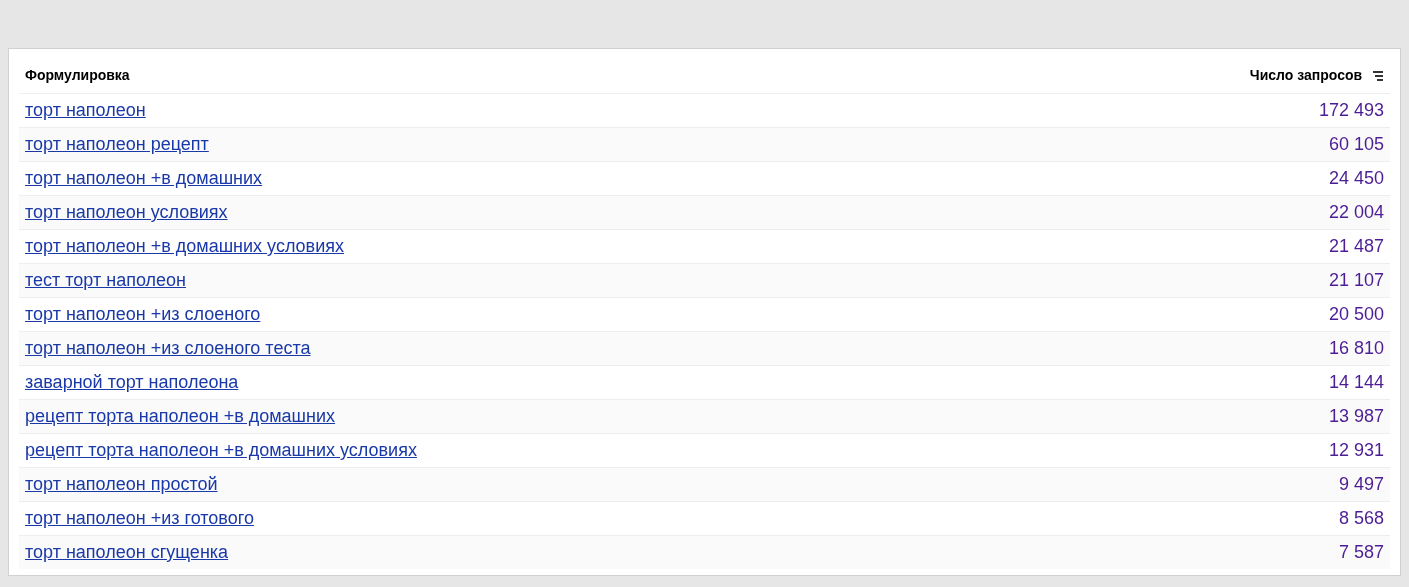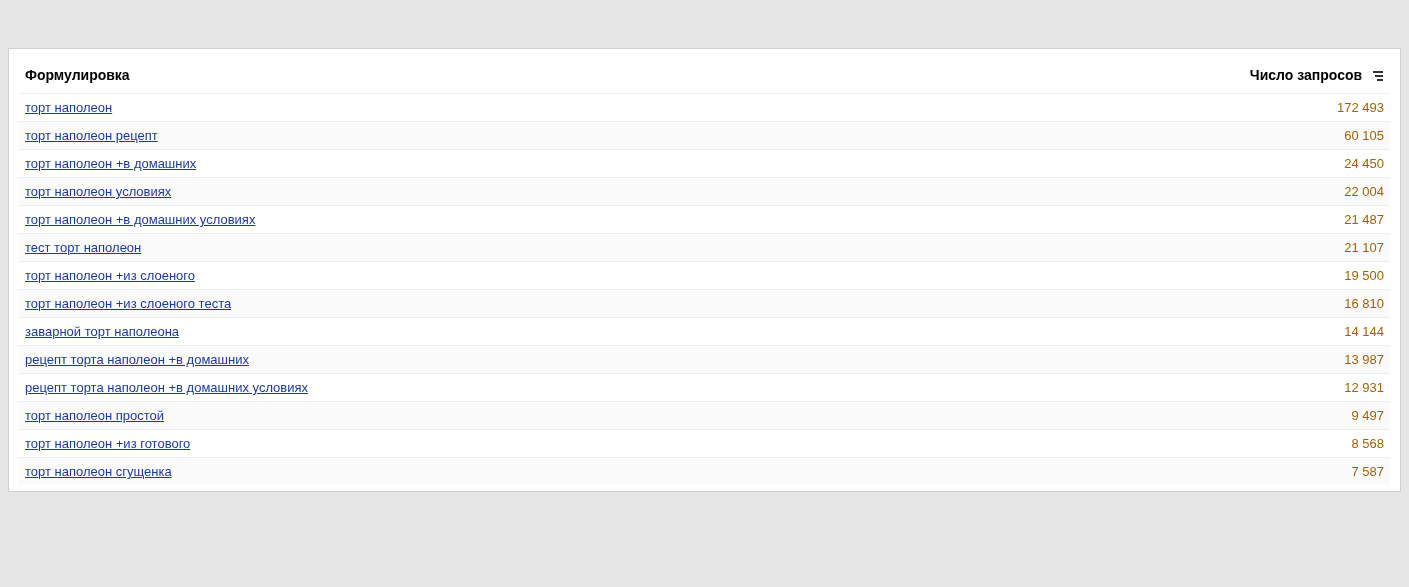--- a/index.html
+++ b/index.html
@@ -1,24 +1,24 @@
 <!DOCTYPE html>
 <html><head>
   <meta charset="utf-8">
   <style>
     * { margin: 0; padding: 0; box-sizing: border-box; font-family: Arial, Helvetica, sans-serif; }
     body { background: #e6e6e6; padding: 8px; }
     .panel { background: #fff; border: 1px solid #d0d0d0; padding: 10px 10px 6px 10px; margin-top: 40px; }
     .tbl { width: 100%; border-collapse: collapse; }
     .tbl th { text-align: left; font-size: 14px; font-weight: 700; color: #000; padding: 8px 6px 10px 6px; }
     .tbl th.count { text-align: right; width: 150px; white-space: nowrap; }
-    .tbl td { font-size: 13px; padding: 6px 6px; border-top: 1px solid #eee; }
+    .tbl td { font-size: 18px; padding: 6px 6px; border-top: 1px solid #eee; }
     .tbl tbody tr:nth-child(even) td { background: #fafafa; }
     .tbl td.q a { color: #1a39a8; text-decoration: underline; }
-    .tbl td.c { text-align: right; color: #a16207; }
+    .tbl td.c { text-align: right; color: #4c1d95; }
     .sort-icon { display: inline-block; width: 12px; height: 12px; margin-left: 6px; vertical-align: middle; }
     .sort-icon svg { display: block; }
   </style>
 </head>
 <body>
 
 <div class="panel">
   <table class="tbl">
     <thead>
       <tr>
@@ -55,21 +55,21 @@
         <tr>
           <td class="q"><a href="#">торт наполеон +в домашних условиях</a></td>
           <td class="c">21 487</td>
         </tr>
         <tr>
           <td class="q"><a href="#">тест торт наполеон</a></td>
           <td class="c">21 107</td>
         </tr>
         <tr>
           <td class="q"><a href="#">торт наполеон +из слоеного</a></td>
-          <td class="c">19 500</td>
+          <td class="c">20 500</td>
         </tr>
         <tr>
           <td class="q"><a href="#">торт наполеон +из слоеного теста</a></td>
           <td class="c">16 810</td>
         </tr>
         <tr>
           <td class="q"><a href="#">заварной торт наполеона</a></td>
           <td class="c">14 144</td>
         </tr>
         <tr>

